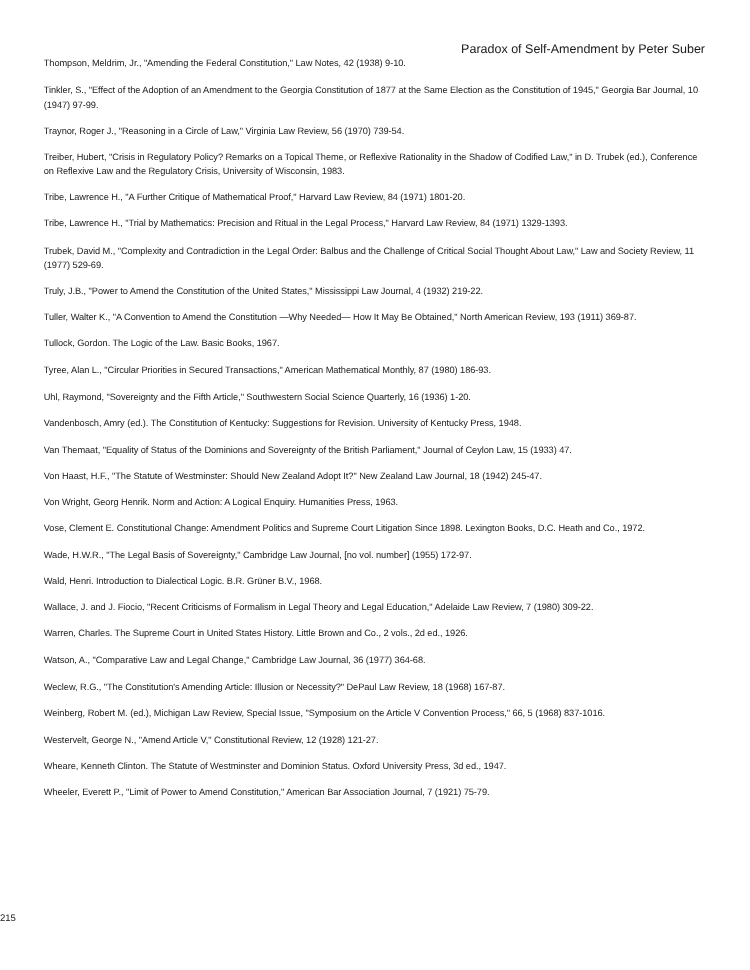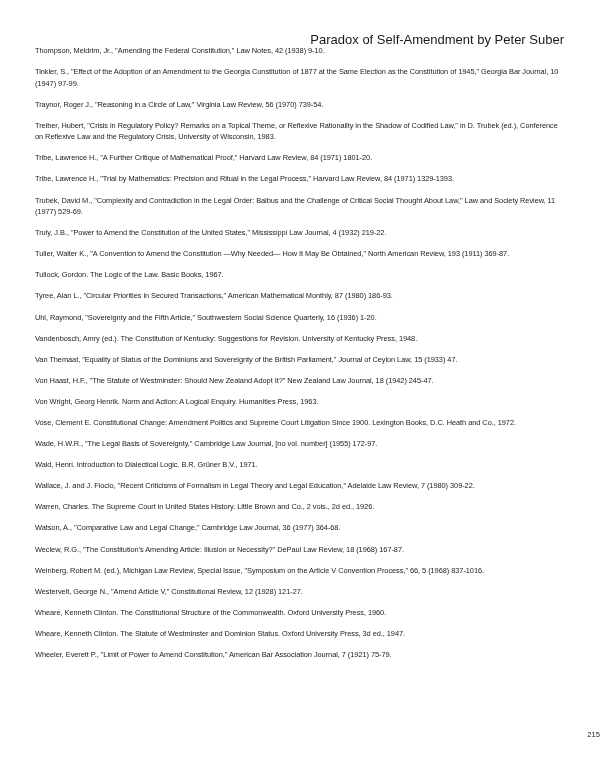--- a/index.html
+++ b/index.html
@@ -3,32 +3,32 @@
 <meta charset="utf-8">
 <style>
   html, body { margin: 0; padding: 0; background: #ffffff; }
   body {
     width: 600px; height: 776px; position: relative; overflow: hidden;
     font-family: "Liberation Sans", sans-serif; color: #1a1a1a;
   }
   .page { position: absolute; left: 0; top: 0; width: 600px; height: 776px; background: #fff; }
   .running-header {
     position: absolute; top: 35px; right: 36px;
-    font-size: 13px; line-height: 10px; color: #1a1a1a; white-space: nowrap; text-align: right;
+    font-size: 10px; line-height: 10px; color: #1a1a1a; white-space: nowrap; text-align: right;
   }
   .refs {
     position: absolute; left: 35px; top: 45px; width: 530px;
     margin: 0; padding: 0; list-style: none;
   }
   .ref {
     font-size: 7.4px; line-height: 11.5px; margin: 0 0 9.6px 0; padding: 0;
     letter-spacing: -0.05px;
   }
   .page-number {
-    position: absolute; top: 730px; left: 0; width: 600px; text-align: right;
+    position: absolute; top: 730px; left: 0; width: 600px; text-align: left;
     font-size: 7.6px; line-height: 10px;
   }
 </style>
 </head>
 <body>
 
 <div class="page">
   <div class="running-header">Paradox of Self-Amendment by Peter Suber</div>
 
   <ul class="refs">
@@ -41,28 +41,27 @@
     <li class="ref">Trubek, David M., "Complexity and Contradiction in the Legal Order: Balbus and the Challenge of Critical Social Thought About Law," Law and Society Review, 11 (1977) 529-69.</li>
     <li class="ref">Truly, J.B., "Power to Amend the Constitution of the United States," Mississippi Law Journal, 4 (1932) 219-22.</li>
     <li class="ref">Tuller, Walter K., "A Convention to Amend the Constitution —Why Needed— How It May Be Obtained," North American Review, 193 (1911) 369-87.</li>
     <li class="ref">Tullock, Gordon. The Logic of the Law. Basic Books, 1967.</li>
     <li class="ref">Tyree, Alan L., "Circular Priorities in Secured Transactions," American Mathematical Monthly, 87 (1980) 186-93.</li>
     <li class="ref">Uhl, Raymond, "Sovereignty and the Fifth Article," Southwestern Social Science Quarterly, 16 (1936) 1-20.</li>
     <li class="ref">Vandenbosch, Amry (ed.). The Constitution of Kentucky: Suggestions for Revision. University of Kentucky Press, 1948.</li>
     <li class="ref">Van Themaat, "Equality of Status of the Dominions and Sovereignty of the British Parliament," Journal of Ceylon Law, 15 (1933) 47.</li>
     <li class="ref">Von Haast, H.F., "The Statute of Westminster: Should New Zealand Adopt It?" New Zealand Law Journal, 18 (1942) 245-47.</li>
     <li class="ref">Von Wright, Georg Henrik. Norm and Action: A Logical Enquiry. Humanities Press, 1963.</li>
-    <li class="ref">Vose, Clement E. Constitutional Change: Amendment Politics and Supreme Court Litigation Since 1900. Lexington Books, D.C. Heath and Co., 1972.</li>
+    <li class="ref">Vose, Clement E. Constitutional Change: Amendment Politics and Supreme Court Litigation Since 1898. Lexington Books, D.C. Heath and Co., 1972.</li>
     <li class="ref">Wade, H.W.R., "The Legal Basis of Sovereignty," Cambridge Law Journal, [no vol. number] (1955) 172-97.</li>
-    <li class="ref">Wald, Henri. Introduction to Dialectical Logic. B.R. Grüner B.V., 1971.</li>
+    <li class="ref">Wald, Henri. Introduction to Dialectical Logic. B.R. Grüner B.V., 1968.</li>
     <li class="ref">Wallace, J. and J. Fiocio, "Recent Criticisms of Formalism in Legal Theory and Legal Education," Adelaide Law Review, 7 (1980) 309-22.</li>
     <li class="ref">Warren, Charles. The Supreme Court in United States History. Little Brown and Co., 2 vols., 2d ed., 1926.</li>
     <li class="ref">Watson, A., "Comparative Law and Legal Change," Cambridge Law Journal, 36 (1977) 364-68.</li>
     <li class="ref">Weclew, R.G., "The Constitution's Amending Article: Illusion or Necessity?" DePaul Law Review, 18 (1968) 167-87.</li>
     <li class="ref">Weinberg, Robert M. (ed.), Michigan Law Review, Special Issue, "Symposium on the Article V Convention Process," 66, 5 (1968) 837-1016.</li>
     <li class="ref">Westervelt, George N., "Amend Article V," Constitutional Review, 12 (1928) 121-27.</li>
-    <li class="ref">Wheare, Kenneth Clinton. The Constitutional Structure of the Commonwealth. Oxford University Press, 1960.</li>
     <li class="ref">Wheare, Kenneth Clinton. The Statute of Westminster and Dominion Status. Oxford University Press, 3d ed., 1947.</li>
     <li class="ref">Wheeler, Everett P., "Limit of Power to Amend Constitution," American Bar Association Journal, 7 (1921) 75-79.</li>
   </ul>
 
   <div class="page-number">215</div>
 </div>
 
 </body></html>

